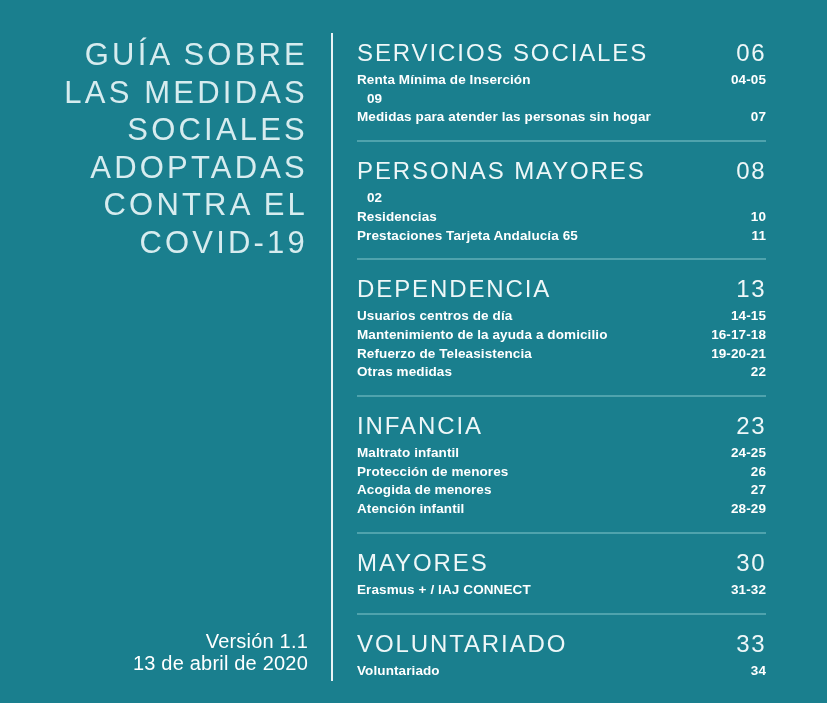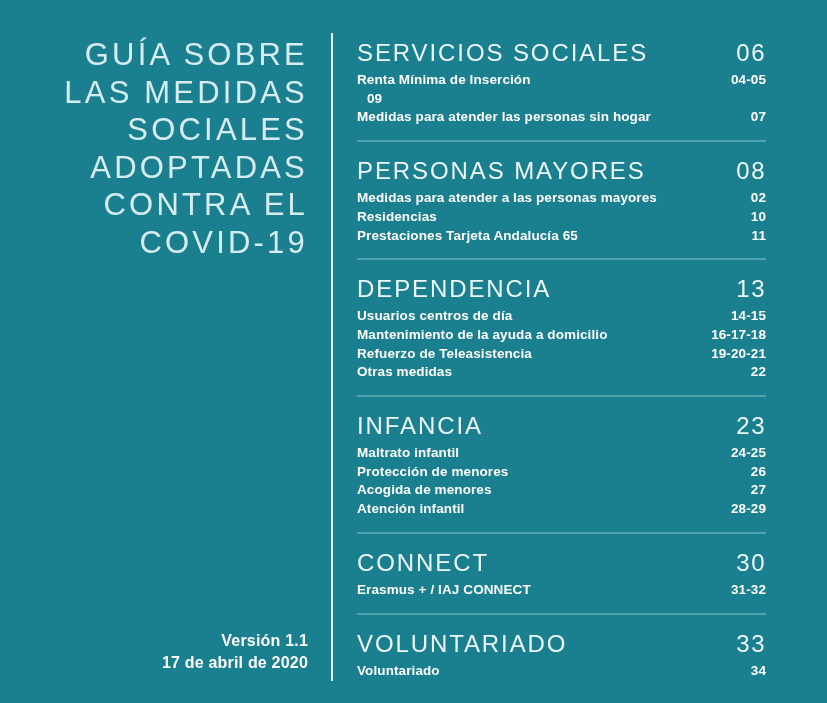--- a/index.html
+++ b/index.html
@@ -38,22 +38,22 @@
     -webkit-font-smoothing: antialiased;
   }
 
   .version-block {
     position: absolute;
     left: 14px;
     top: 630px;
     width: 294px;
     text-align: right;
     color: #ffffff;
-    font-weight: bold;
-    font-size: 16px;
+    font-weight: normal;
+    font-size: 20px;
     line-height: 22px;
     letter-spacing: 0.2px;
   }
 
   
   .v-rule {
     position: absolute;
     left: 331px;
     top: 33px;
     width: 2px;
@@ -128,21 +128,21 @@
 
   <div class="cover-title">GUÍA SOBRE
 LAS MEDIDAS
 SOCIALES
 ADOPTADAS
 CONTRA EL
 COVID-19</div>
 
   <div class="version-block">
     <div>Versión 1.1</div>
-    <div>17 de abril de 2020</div>
+    <div>13 de abril de 2020</div>
   </div>
 
   <div class="v-rule"></div>
 
   <div class="toc">
       <div class="section">
         <div class="sec-head">
           <span class="sec-title">SERVICIOS SOCIALES</span>
           <span class="sec-page">06</span>
         </div>
@@ -158,21 +158,20 @@
           <span class="item-page">07</span>
         </div>
       </div>
       <div class="section">
         <div class="sep"></div>
         <div class="sec-head">
           <span class="sec-title">PERSONAS MAYORES</span>
           <span class="sec-page">08</span>
         </div>
         <div class="item">
-          <span class="item-label">Medidas para atender a las personas mayores</span>
           <span class="item-page">02</span>
         </div>
         <div class="item">
           <span class="item-label">Residencias</span>
           <span class="item-page">10</span>
         </div>
         <div class="item">
           <span class="item-label">Prestaciones Tarjeta Andalucía 65</span>
           <span class="item-page">11</span>
         </div>
@@ -219,21 +218,21 @@
           <span class="item-page">27</span>
         </div>
         <div class="item">
           <span class="item-label">Atención infantil</span>
           <span class="item-page">28-29</span>
         </div>
       </div>
       <div class="section">
         <div class="sep"></div>
         <div class="sec-head">
-          <span class="sec-title">CONNECT</span>
+          <span class="sec-title">MAYORES</span>
           <span class="sec-page">30</span>
         </div>
         <div class="item">
           <span class="item-label">Erasmus + / IAJ CONNECT</span>
           <span class="item-page">31-32</span>
         </div>
       </div>
       <div class="section">
         <div class="sep"></div>
         <div class="sec-head">

